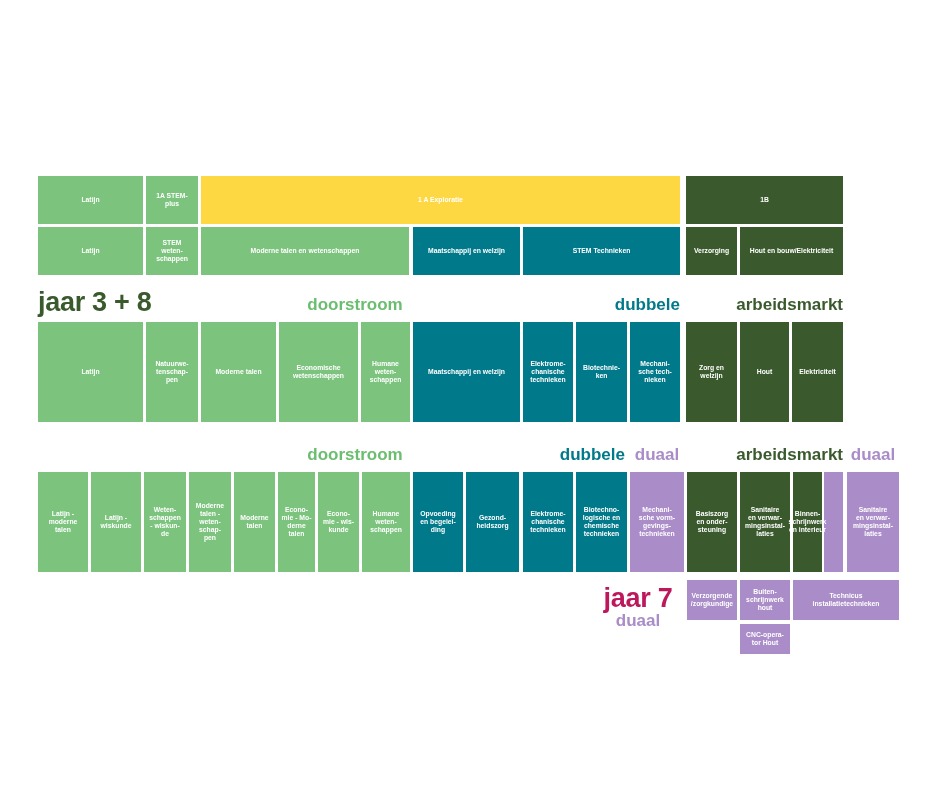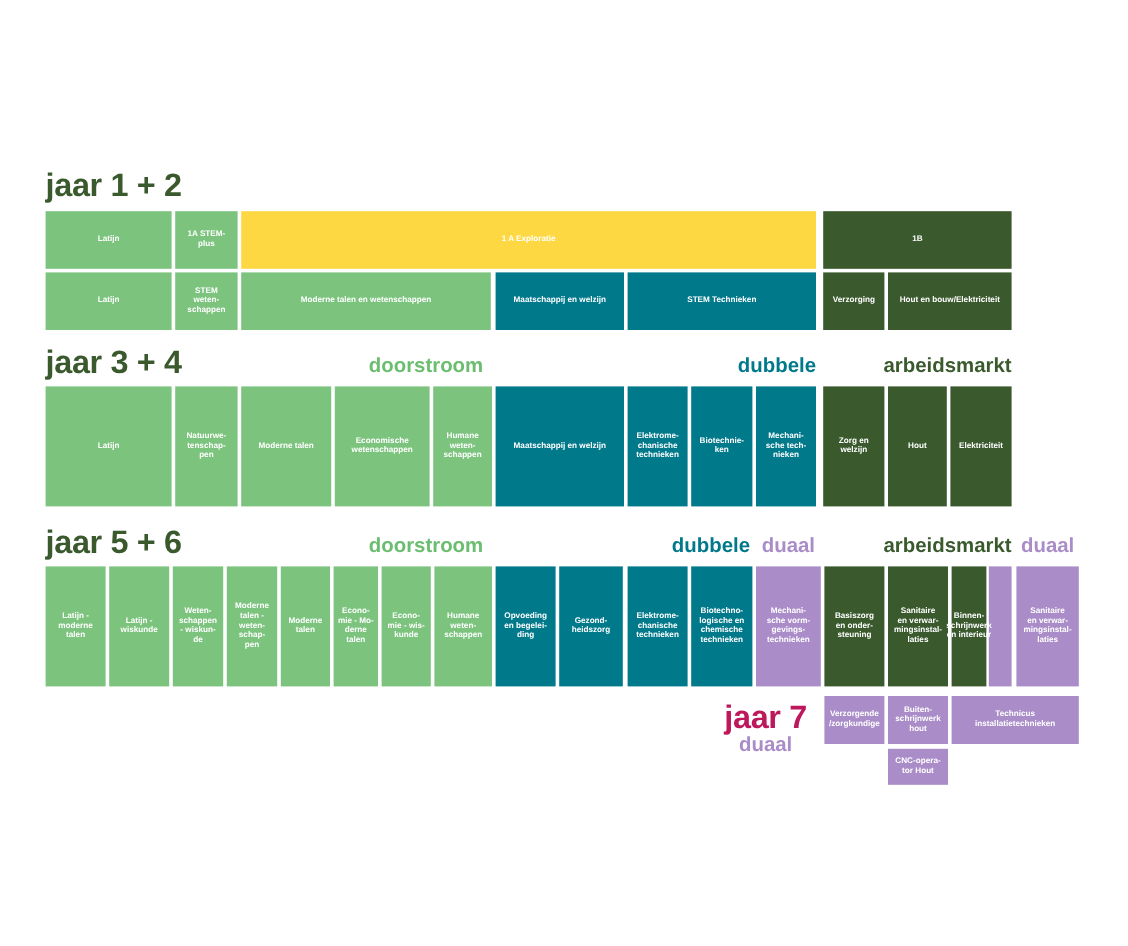--- a/index.html
+++ b/index.html
@@ -46,21 +46,20 @@
     font-size: 6.8px;
     line-height: 1.2;
     text-align: center;
     white-space: pre-line;
   }
 </style>
 </head>
 <body>
 
 <div id="diagram">
-    <div class="sec-title" style="left: 38px; top: 140px; font-size: 27px; color: rgb(58, 90, 46);">jaar 1 + 2</div>
     <div class="block" style="left: 38px; top: 176px; width: 105px; height: 48px; background: rgb(124, 196, 126);">
       <span class="block-label">Latijn</span>
     </div>
     <div class="block" style="left: 146px; top: 176px; width: 52px; height: 48px; background: rgb(124, 196, 126);">
       <span class="block-label">1A STEM-
 plus</span>
     </div>
     <div class="block" style="left: 201px; top: 176px; width: 479px; height: 48px; background: rgb(254, 216, 67);">
       <span class="block-label">1 A Exploratie</span>
     </div>
@@ -83,21 +82,21 @@
     </div>
     <div class="block" style="left: 523px; top: 227px; width: 157px; height: 48px; background: rgb(0, 121, 139);">
       <span class="block-label">STEM Technieken</span>
     </div>
     <div class="block" style="left: 686px; top: 227px; width: 51px; height: 48px; background: rgb(58, 90, 46);">
       <span class="block-label">Verzorging</span>
     </div>
     <div class="block" style="left: 740px; top: 227px; width: 103px; height: 48px; background: rgb(58, 90, 46);">
       <span class="block-label">Hout en bouw/Elektriciteit</span>
     </div>
-    <div class="sec-title" style="left: 38px; top: 288px; font-size: 27px; color: rgb(58, 90, 46);">jaar 3 + 4</div>
+    <div class="sec-title" style="left: 38px; top: 288px; font-size: 27px; color: rgb(58, 90, 46);">jaar 3 + 8</div>
     <div class="col-header" style="left: 303px; top: 296px; width: 104px; text-align: center; color: rgb(107, 189, 112);">doorstroom</div>
     <div class="col-header" style="left: 556px; top: 296px; width: 124px; text-align: right; color: rgb(0, 121, 139);">dubbele</div>
     <div class="col-header" style="left: 686px; top: 296px; width: 157px; text-align: right; color: rgb(58, 90, 46);">arbeidsmarkt</div>
     <div class="block" style="left: 38px; top: 322px; width: 105px; height: 100px; background: rgb(124, 196, 126);">
       <span class="block-label">Latijn</span>
     </div>
     <div class="block" style="left: 146px; top: 322px; width: 52px; height: 100px; background: rgb(124, 196, 126);">
       <span class="block-label">Natuurwe-
 tenschap-
 pen</span>
@@ -134,21 +133,20 @@
     <div class="block" style="left: 686px; top: 322px; width: 51px; height: 100px; background: rgb(58, 90, 46);">
       <span class="block-label">Zorg en
 welzijn</span>
     </div>
     <div class="block" style="left: 740px; top: 322px; width: 49px; height: 100px; background: rgb(58, 90, 46);">
       <span class="block-label">Hout</span>
     </div>
     <div class="block" style="left: 792px; top: 322px; width: 51px; height: 100px; background: rgb(58, 90, 46);">
       <span class="block-label">Elektriciteit</span>
     </div>
-    <div class="sec-title" style="left: 38px; top: 438px; font-size: 27px; color: rgb(58, 90, 46);">jaar 5 + 6</div>
     <div class="col-header" style="left: 303px; top: 446px; width: 104px; text-align: center; color: rgb(107, 189, 112);">doorstroom</div>
     <div class="col-header" style="left: 501px; top: 446px; width: 124px; text-align: right; color: rgb(0, 121, 139);">dubbele</div>
     <div class="col-header" style="left: 630px; top: 446px; width: 54px; text-align: center; color: rgb(169, 140, 200);">duaal</div>
     <div class="col-header" style="left: 686px; top: 446px; width: 157px; text-align: right; color: rgb(58, 90, 46);">arbeidsmarkt</div>
     <div class="col-header" style="left: 847px; top: 446px; width: 52px; text-align: center; color: rgb(169, 140, 200);">duaal</div>
     <div class="block" style="left: 38px; top: 472px; width: 50px; height: 100px; background: rgb(124, 196, 126);">
       <span class="block-label">Latijn -
 moderne
 talen</span>
     </div>

